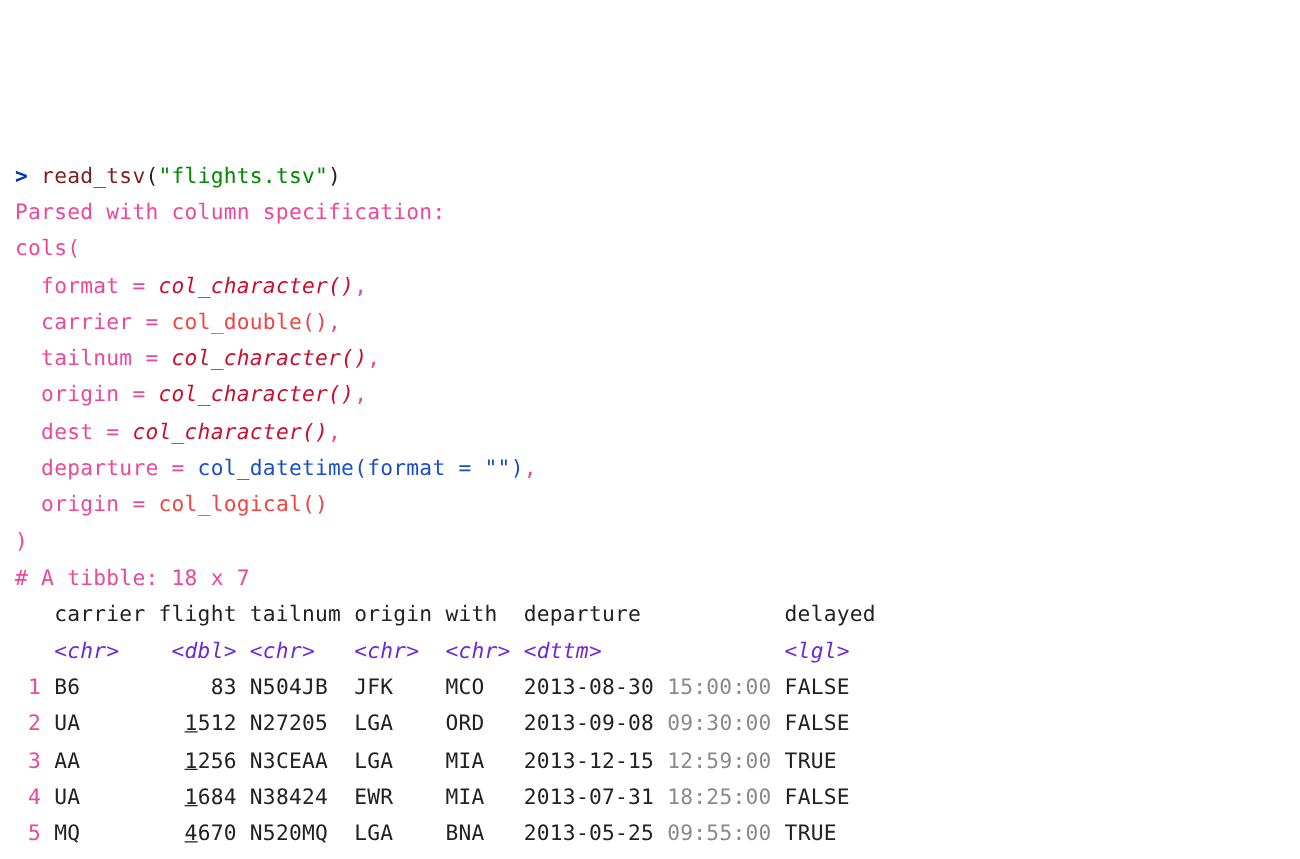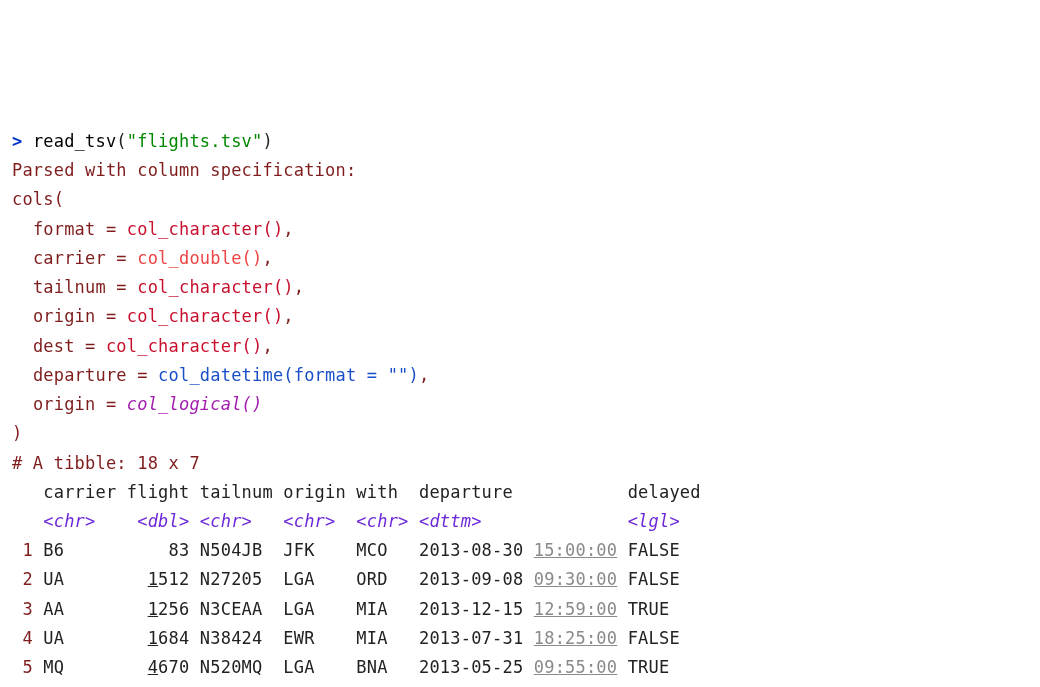--- a/index.html
+++ b/index.html
@@ -7,29 +7,29 @@
     padding: 10px 12px;
     background: #ffffff;
     font-family: "Menlo", "Consolas", "DejaVu Sans Mono", monospace;
     font-size: 17px;
     line-height: 1.72;
     color: #222;
     white-space: pre;
     letter-spacing: 0.2px;
   }
   .prompt { color: #0033cc; font-weight: bold; }
-  .fn { color: #000000; }
+  .fn { color: #7f1d1d; }
   .str { color: #008800; }
-  .msg { color: #7f1d1d; }
-  .red { color: #c8102e; }
+  .msg { color: #ec4899; }
+  .red { color: #c8102e; font-style: italic; }
   .green { color: #ef4444; }
   .blue { color: #1a4fc7; }
-  .gold { color: #a21caf; font-style: italic; }
+  .gold { color: #ef4444; }
   .grey { color: #6d28d9; font-style: italic; }
-  .greytime { color: #8a8a8a; text-decoration: underline; }
+  .greytime { color: #8a8a8a; }
   .u { text-decoration: underline; text-decoration-color: #222; }
 </style>
 </head>
 <body>
 
 
 
 <div><span class="prompt">&gt;</span> <span class="fn">read_tsv</span>(<span class="str">"flights.tsv"</span>)
 <span class="msg">Parsed with column specification:</span>
 <span class="msg">cols(</span>

